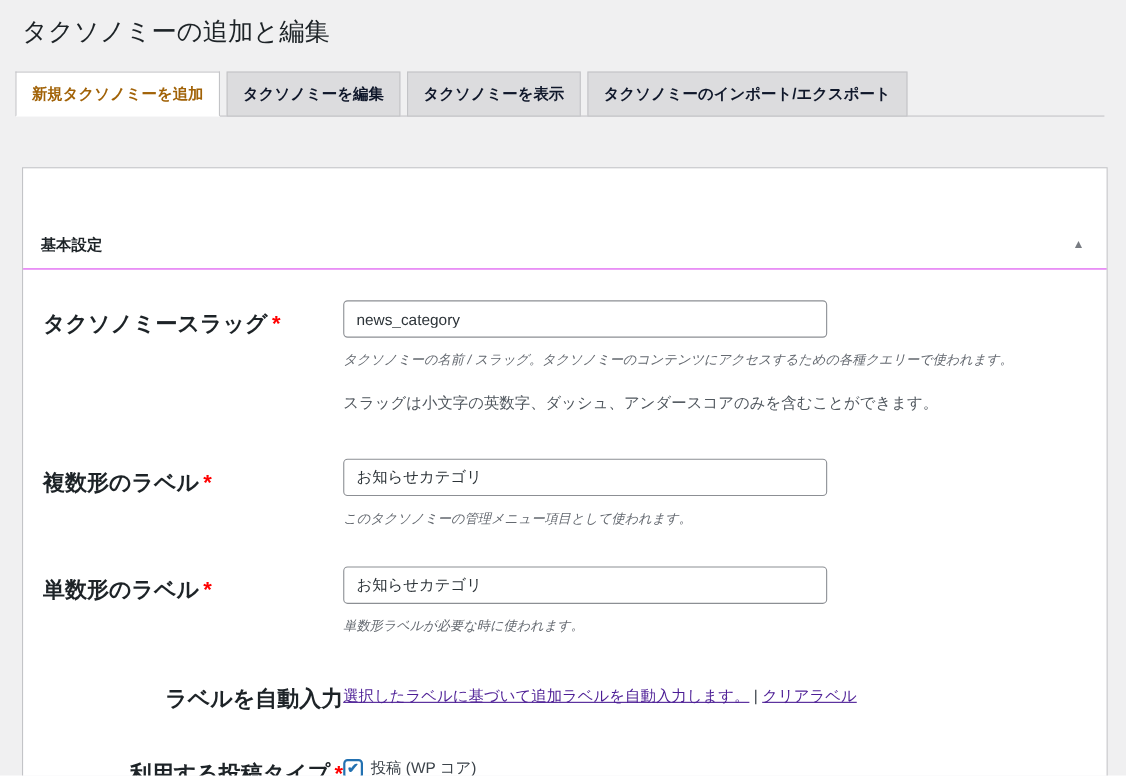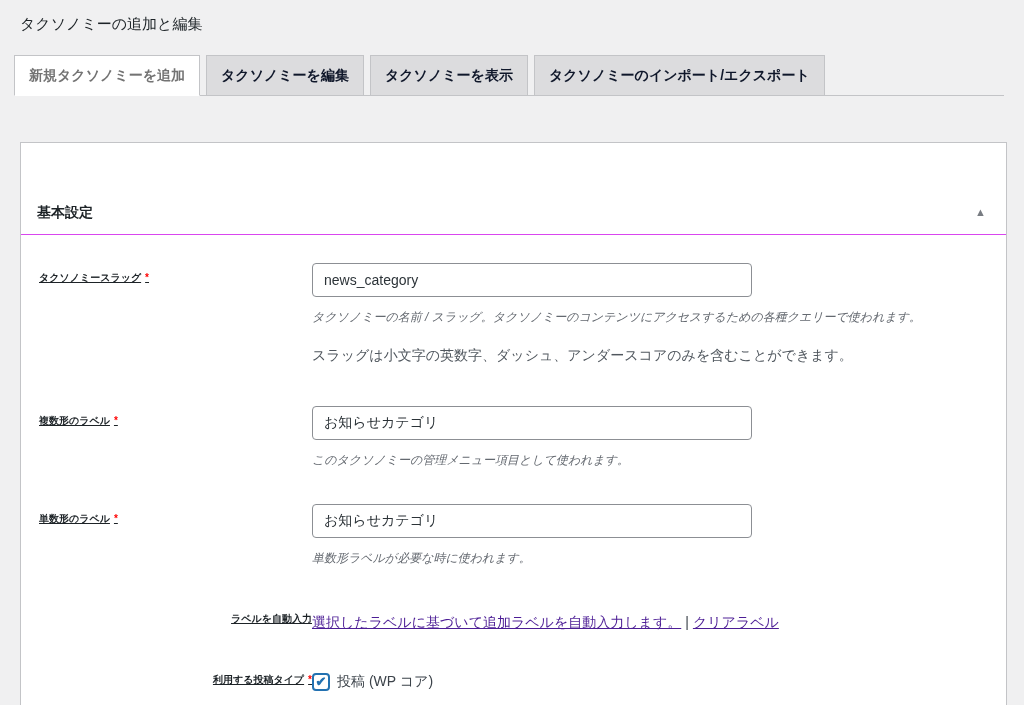--- a/index.html
+++ b/index.html
@@ -6,40 +6,40 @@
   html, body { margin: 0; padding: 0; }
   body {
     width: 1024px; height: 705px; overflow: hidden;
     background: #f0f0f1;
     font-family: "Liberation Sans", sans-serif;
     color: #1d2327;
   }
   .wrap { padding: 10px 20px 0 20px; }
 
   h1.page-title {
-    font-size: 15px; font-weight: 500; color: #1d2327;
+    font-size: 23px; font-weight: 500; color: #1d2327;
     margin: 0; padding: 4px 0 0; line-height: 1.3;
   }
 
   
   .nav-tabs {
     display: flex; align-items: flex-end;
     margin: 21px 0 0 -6px;
     border-bottom: 1px solid #c3c4c7;
   }
   .nav-tab {
     margin: 0 6px -1px 0;
     padding: 10px 14px;
     font-size: 14px; font-weight: 600; line-height: 1.4;
     color: #0f172a; background: #dcdcde;
     border: 1px solid #c3c4c7;
     text-decoration: none; white-space: nowrap; cursor: pointer;
   }
   .nav-tab.active {
-    background: #ffffff; color: #737373;
+    background: #ffffff; color: #a16207;
     border-bottom-color: #ffffff;
   }
 
   
   .postbox {
     margin-top: 46px;
     width: 987px; height: 610px;
     background: #ffffff;
     border: 1px solid #c3c4c7;
   }
@@ -55,22 +55,22 @@
 
   .inside { padding: 28px 12px 0 18px; }
 
   
   .field-row { display: flex; margin-bottom: 37px; }
   .field-row.row-plural  { margin-bottom: 32px; }
   .field-row.row-singular{ margin-bottom: 41px; }
   .field-row.row-autofill{ margin-bottom: 40px; }
   .field-label {
     width: 273px; flex-shrink: 0;
-    font-size: 10px; font-weight: 700; color: #1d2327;
-    padding-top: 8px; line-height: 1.4; text-decoration: underline;
+    font-size: 20px; font-weight: 700; color: #1d2327;
+    padding-top: 8px; line-height: 1.4;
   }
   .compact .field-label { padding-top: 0; text-align: right; }
   .req { color: #ff0000; margin-left: 4px; font-weight: 700; }
   .field-content { flex: 1; max-width: 698px; }
 
   input[type="text"] {
     width: 440px; height: 34px;
     border: 1px solid #8c8f94; border-radius: 4px;
     padding: 0 11px; margin: 0;
     font-size: 14px; color: #2c3338; background: #fff;

